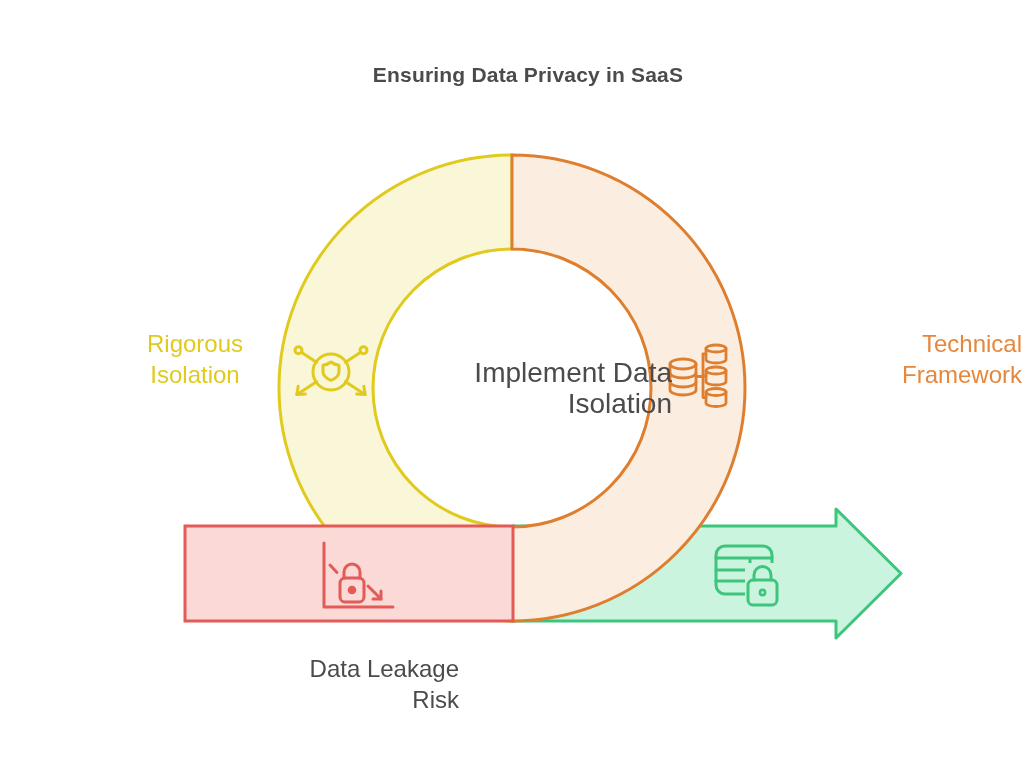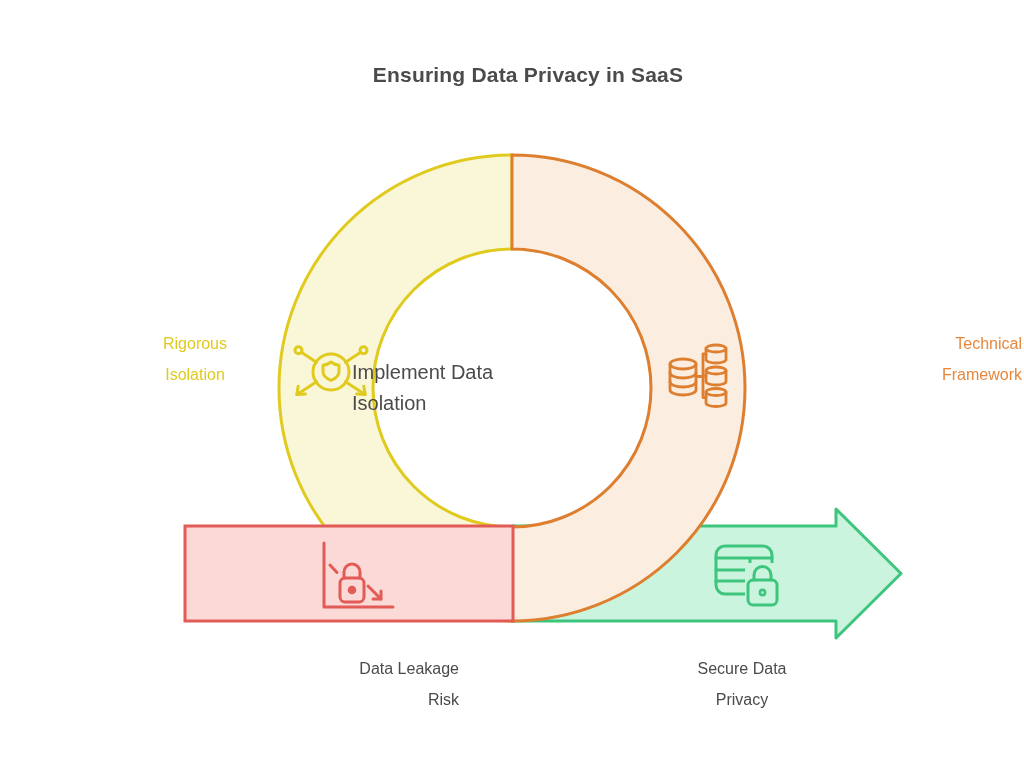--- a/index.html
+++ b/index.html
@@ -6,24 +6,24 @@
   body { font-family:"Liberation Sans", sans-serif; background:#ffffff; }
   .canvas {
     position:relative; width:1024px; height:762px; background:#ffffff; overflow:hidden;
   }
   .title {
     position:absolute; top:63px; left:16px; width:1024px;
     text-align:center; font-size:21px; font-weight:700; color:#4b4b4b;
     letter-spacing:0.2px;
   }
   .diagram-svg { position:absolute; top:0; left:0; }
-  .label { position:absolute; white-space:pre-line; font-size:16px; line-height:31px; }
+  .label { position:absolute; white-space:pre-line; font-size:24px; line-height:31px; }
   .label.center-text {
-    left:352px; top:357px; width:320px; text-align:left;
-    font-size:20px; color:#4b4b4b;
+    left:352px; top:357px; width:320px; text-align:right;
+    font-size:28px; color:#4b4b4b;
   }
   .label.left-side  { left:75px;  top:328px; width:240px; text-align:center; }
   .label.right-side { left:782px; top:328px; width:240px; text-align:right; }
   .label.bottom-left  { left:219px; top:653px; width:240px; text-align:right; color:#4b4b4b; }
   .label.bottom-right { left:622px; top:653px; width:240px; text-align:center; color:#4b4b4b; }
 </style>
 </head>
 <body>
 
 <div class="canvas">
@@ -91,16 +91,14 @@
 
   <div class="label left-side" style="color: rgb(224, 202, 30);">Rigorous
 Isolation</div>
 
   <div class="label right-side" style="color: rgb(230, 135, 60);">Technical
 Framework</div>
 
   <div class="label bottom-left">Data Leakage
 Risk</div>
 
-  <div class="label bottom-right">Secure Data
-Privacy</div>
 
 </div>
 
 </body></html>

